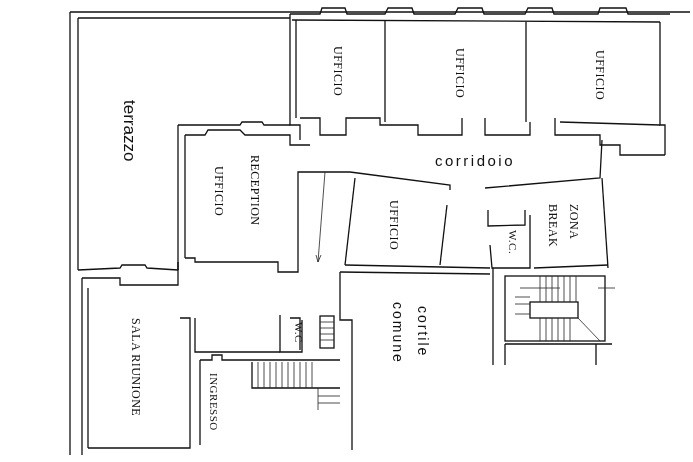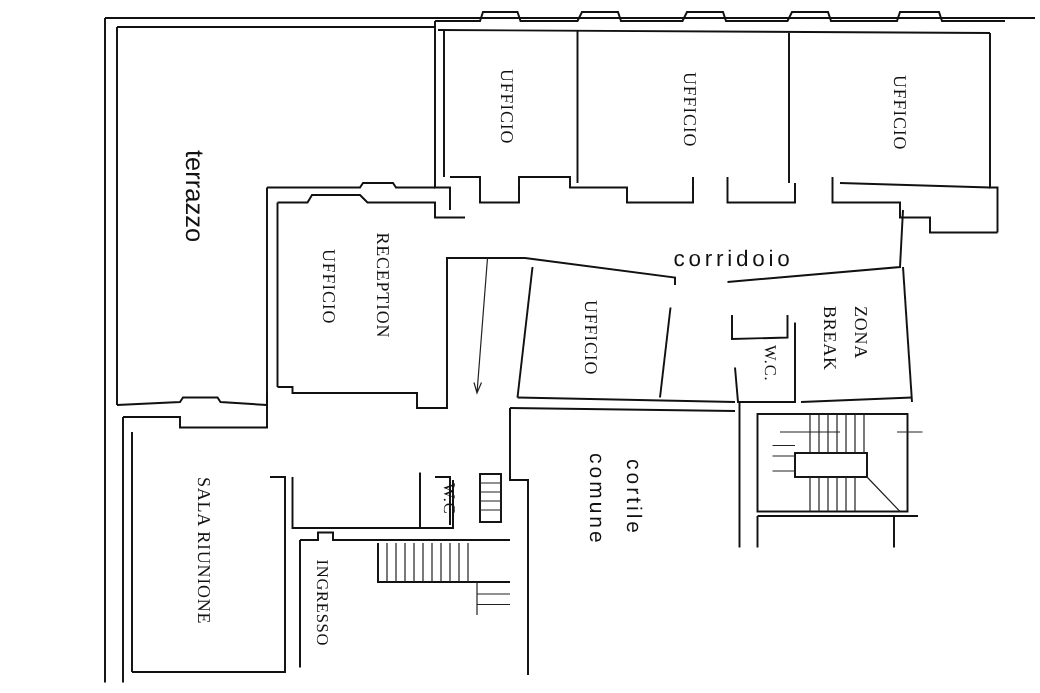--- a/index.html
+++ b/index.html
@@ -111,21 +111,21 @@
 
 <div class="lbl sans rot90" style="left:139px; top:100px; font-size:17px;">terrazzo</div>
 
 <div class="lbl serif rot90" style="left:345px; top:46px;">UFFICIO</div>
 <div class="lbl serif rot90" style="left:467px; top:48px;">UFFICIO</div>
 <div class="lbl serif rot90" style="left:607px; top:50px;">UFFICIO</div>
 
 <div class="lbl serif rot90" style="left:262px; top:155px;">RECEPTION</div>
 <div class="lbl serif rot90" style="left:226px; top:166px;">UFFICIO</div>
 
-<div class="lbl sans" style="left:435px; top:164px; font-size:15px; letter-spacing:2.5px;margin-left:14px;">corridoio</div>
+<div class="lbl sans" style="left:435px; top:152px; font-size:15px; letter-spacing:2.5px;">corridoio</div>
 
 <div class="lbl serif rot90" style="left:401px; top:200px;">UFFICIO</div>
 
 <div class="lbl serif rot90" style="left:581px; top:204px;">ZONA</div>
 <div class="lbl serif rot90" style="left:560px; top:204px;">BREAK</div>
 <div class="lbl serif rot90" style="left:519px; top:230px; font-size:11px;">W.C.</div>
 
 <div class="lbl serif rot90" style="left:305px; top:322px; font-size:11px;">W.C</div>
 
 <div class="lbl serif rot90" style="left:143px; top:318px;">SALA RIUNIONE</div>

